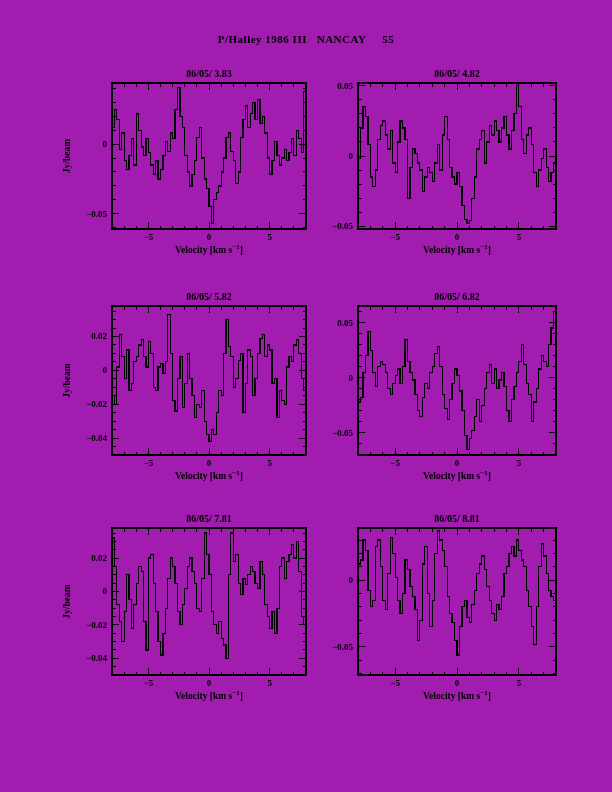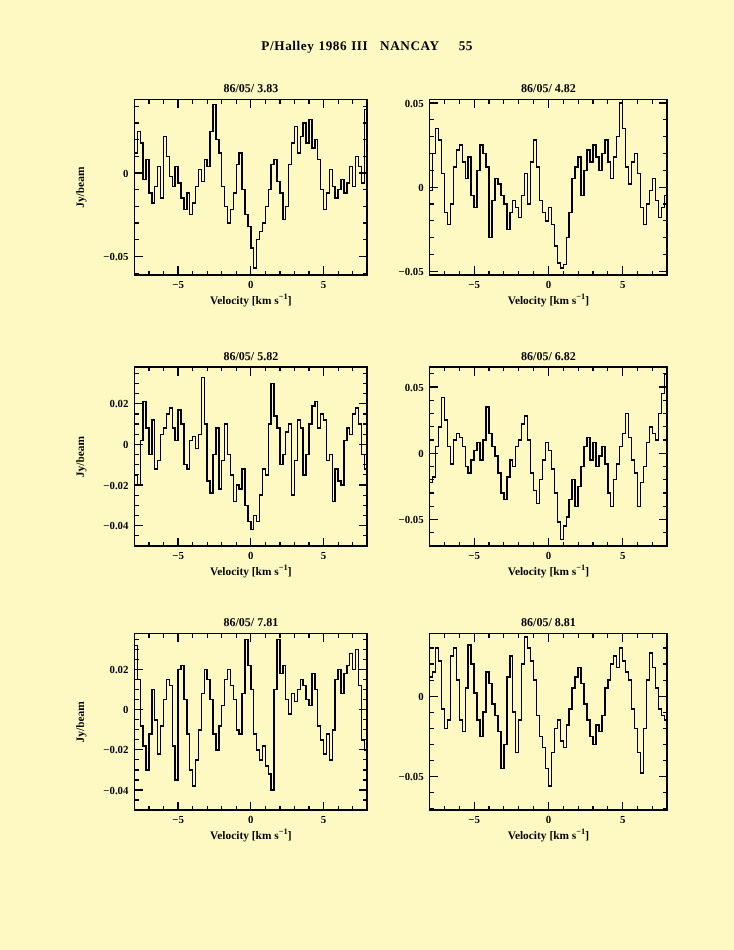--- a/index.html
+++ b/index.html
@@ -1,16 +1,16 @@
 <!DOCTYPE html>
 <html><head>
 <meta charset="utf-8">
 <style>
   html,body{margin:0;padding:0;background:#ffffff;}
-  #page{position:relative;width:612px;height:792px;background:#fef9c3;color:#000;
+  #page{position:relative;width:612px;height:792px;background:#a21caf;color:#000;
         font-family:"Liberation Serif",serif;overflow:hidden;}
   .fig-title{position:absolute;top:33px;left:0;width:612px;text-align:center;
              font-size:11px;font-weight:bold;white-space:pre;letter-spacing:0.5px;}
   svg.panel{position:absolute;overflow:visible;}
   .c1{left:64px;} .c2{left:310px;}
   .r1{top:67px;} .r2{top:290px;} .r3{top:512px;}
   .ptitle{font-family:"Liberation Serif",serif;font-size:10px;font-weight:bold;}
   .ticklab{font-family:"Liberation Serif",serif;font-size:9px;font-weight:bold;}
   .pxlabel{font-family:"Liberation Serif",serif;font-size:9.5px;font-weight:bold;}
   .pylabel{font-family:"Liberation Serif",serif;font-size:9.5px;font-weight:bold;}

